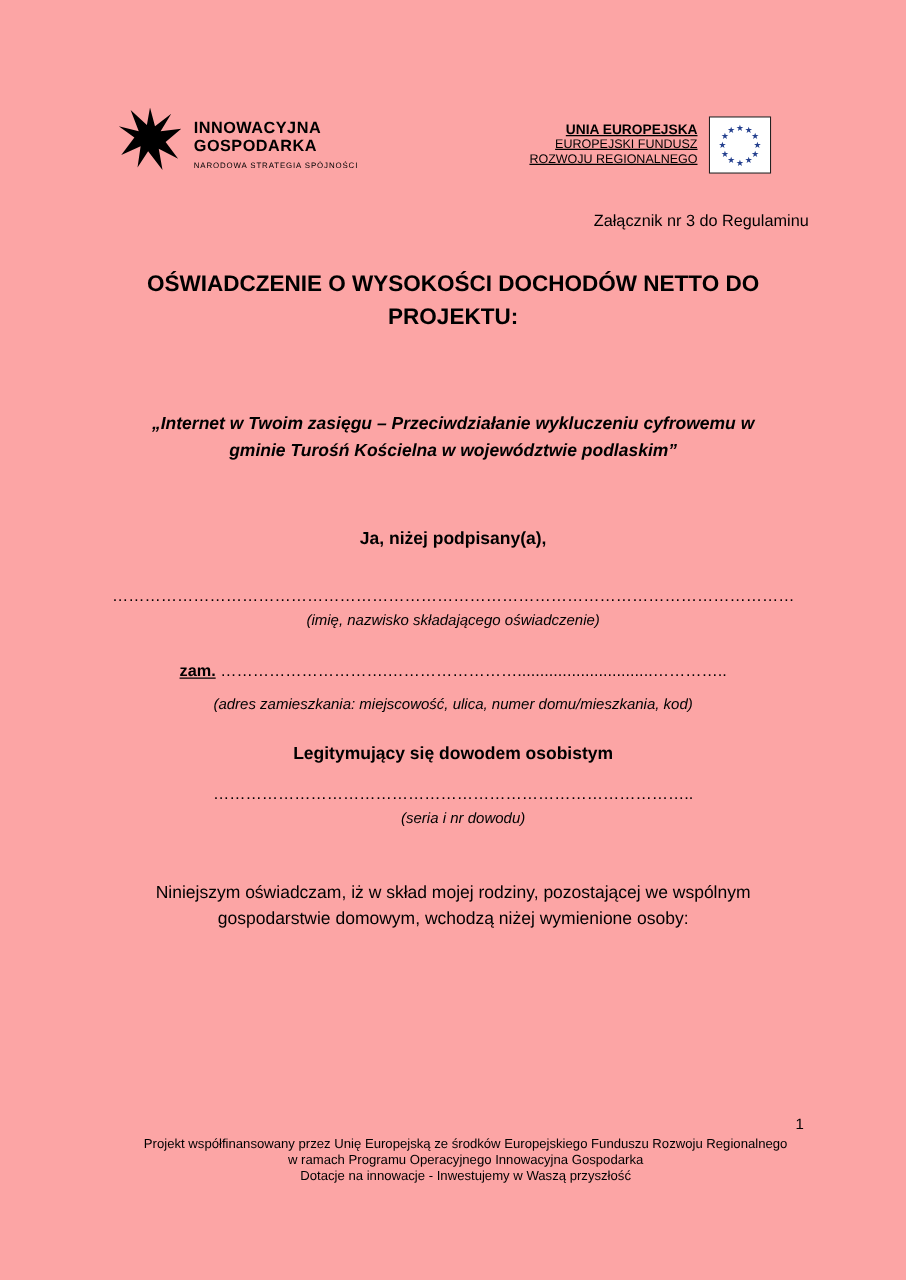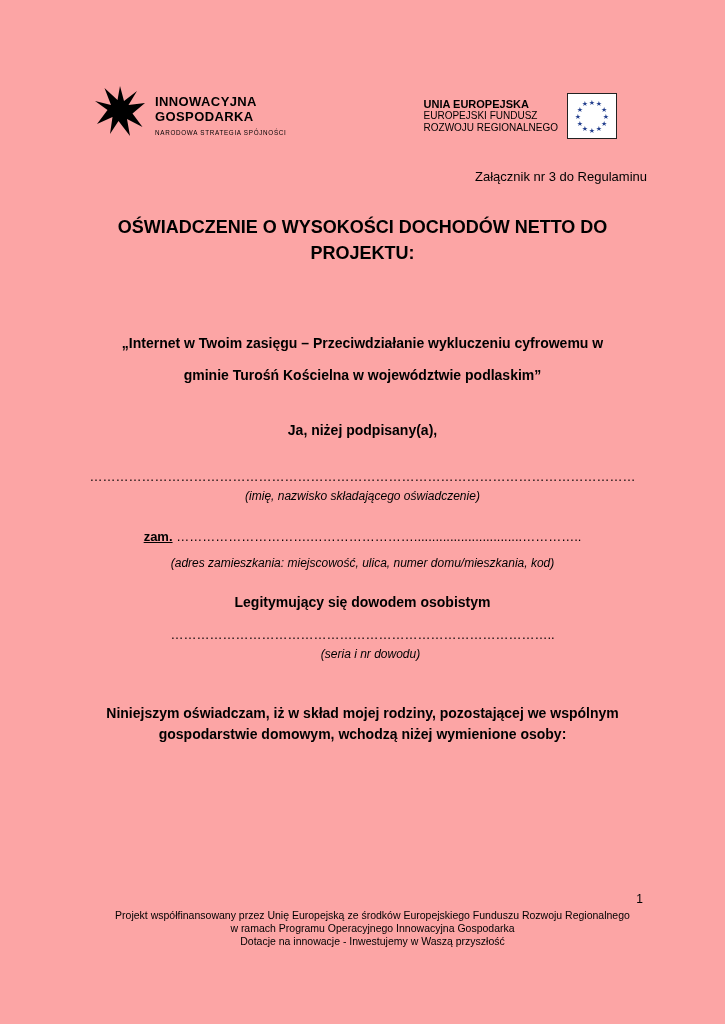--- a/index.html
+++ b/index.html
@@ -19,37 +19,37 @@
   .abs { position: absolute; }
   .center { text-align: center; }
 
   
   .logo-left { left: 95px; top: 86px; display: flex; align-items: flex-start; gap: 10px; }
   .logo-left-text { padding-top: 8px; }
   .logo-left-line { font-size: 13px; font-weight: bold; letter-spacing: 0.4px; line-height: 15px; }
   .logo-left-sub { font-size: 6.3px; letter-spacing: 0.7px; margin-top: 5px; }
 
   .logo-right { right: 108px; top: 93px; display: flex; align-items: flex-start; gap: 9px; }
-  .logo-right-text { text-align: left; padding-top: 5px; }
+  .logo-right-text { text-align: right; padding-top: 5px; text-decoration: underline; }
   .logo-right-line1 { font-size: 11px; font-weight: bold; line-height: 12px; }
   .logo-right-line { font-size: 10px; line-height: 12px; }
 
   .attachment { top: 169px; right: 78px; font-size: 13px; }
 
   .doc-title {
     top: 214px; left: 0; right: 0;
     font-size: 18px; font-weight: bold;
     line-height: 26px;
   }
   .doc-title-inner { max-width: 560px; margin: 0 auto; }
 
   .project-title {
     top: 327px; left: 0; right: 0;
-    font-size: 14px; font-weight: bold; 
-    line-height: 32px;
+    font-size: 14px; font-weight: bold; font-style: italic;
+    line-height: 22px;
   }
   .project-title-inner { max-width: 520px; margin: 0 auto; }
 
   .intro { top: 422px; left: 0; right: 0; font-size: 14px; font-weight: bold; }
 
   .dots-line {
     font-size: 13px;
     white-space: nowrap;
     overflow: hidden;
   }
@@ -60,21 +60,21 @@
   .address-row { top: 529px; left: 0; right: 0; font-size: 13px; white-space: nowrap; }
   .address-label { font-weight: bold; font-size: 13px; text-decoration: underline; }
   .address-caption { top: 556px; left: 0; right: 0; }
 
   .id-heading { top: 594px; left: 0; right: 0; font-size: 14px; font-weight: bold; }
   .id-line { top: 627px; left: 0; right: 0; text-align: center; }
   .id-caption { top: 647px; left: 16px; right: 0; }
 
   .statement {
     top: 703px; left: 0; right: 0;
-    font-size: 14px; font-weight: bold;
+    font-size: 14px; font-weight: normal;
     line-height: 21px;
   }
   .statement-inner { max-width: 545px; margin: 0 auto; }
 
   .page-number { top: 892px; right: 82px; font-size: 12px; }
 
   .footer { top: 909px; left: 4px; right: 0; font-size: 10.5px; line-height: 13px; margin-left: 16px; }
 
   .eu-star-text { font-family: "DejaVu Sans", sans-serif; }
 </style>

